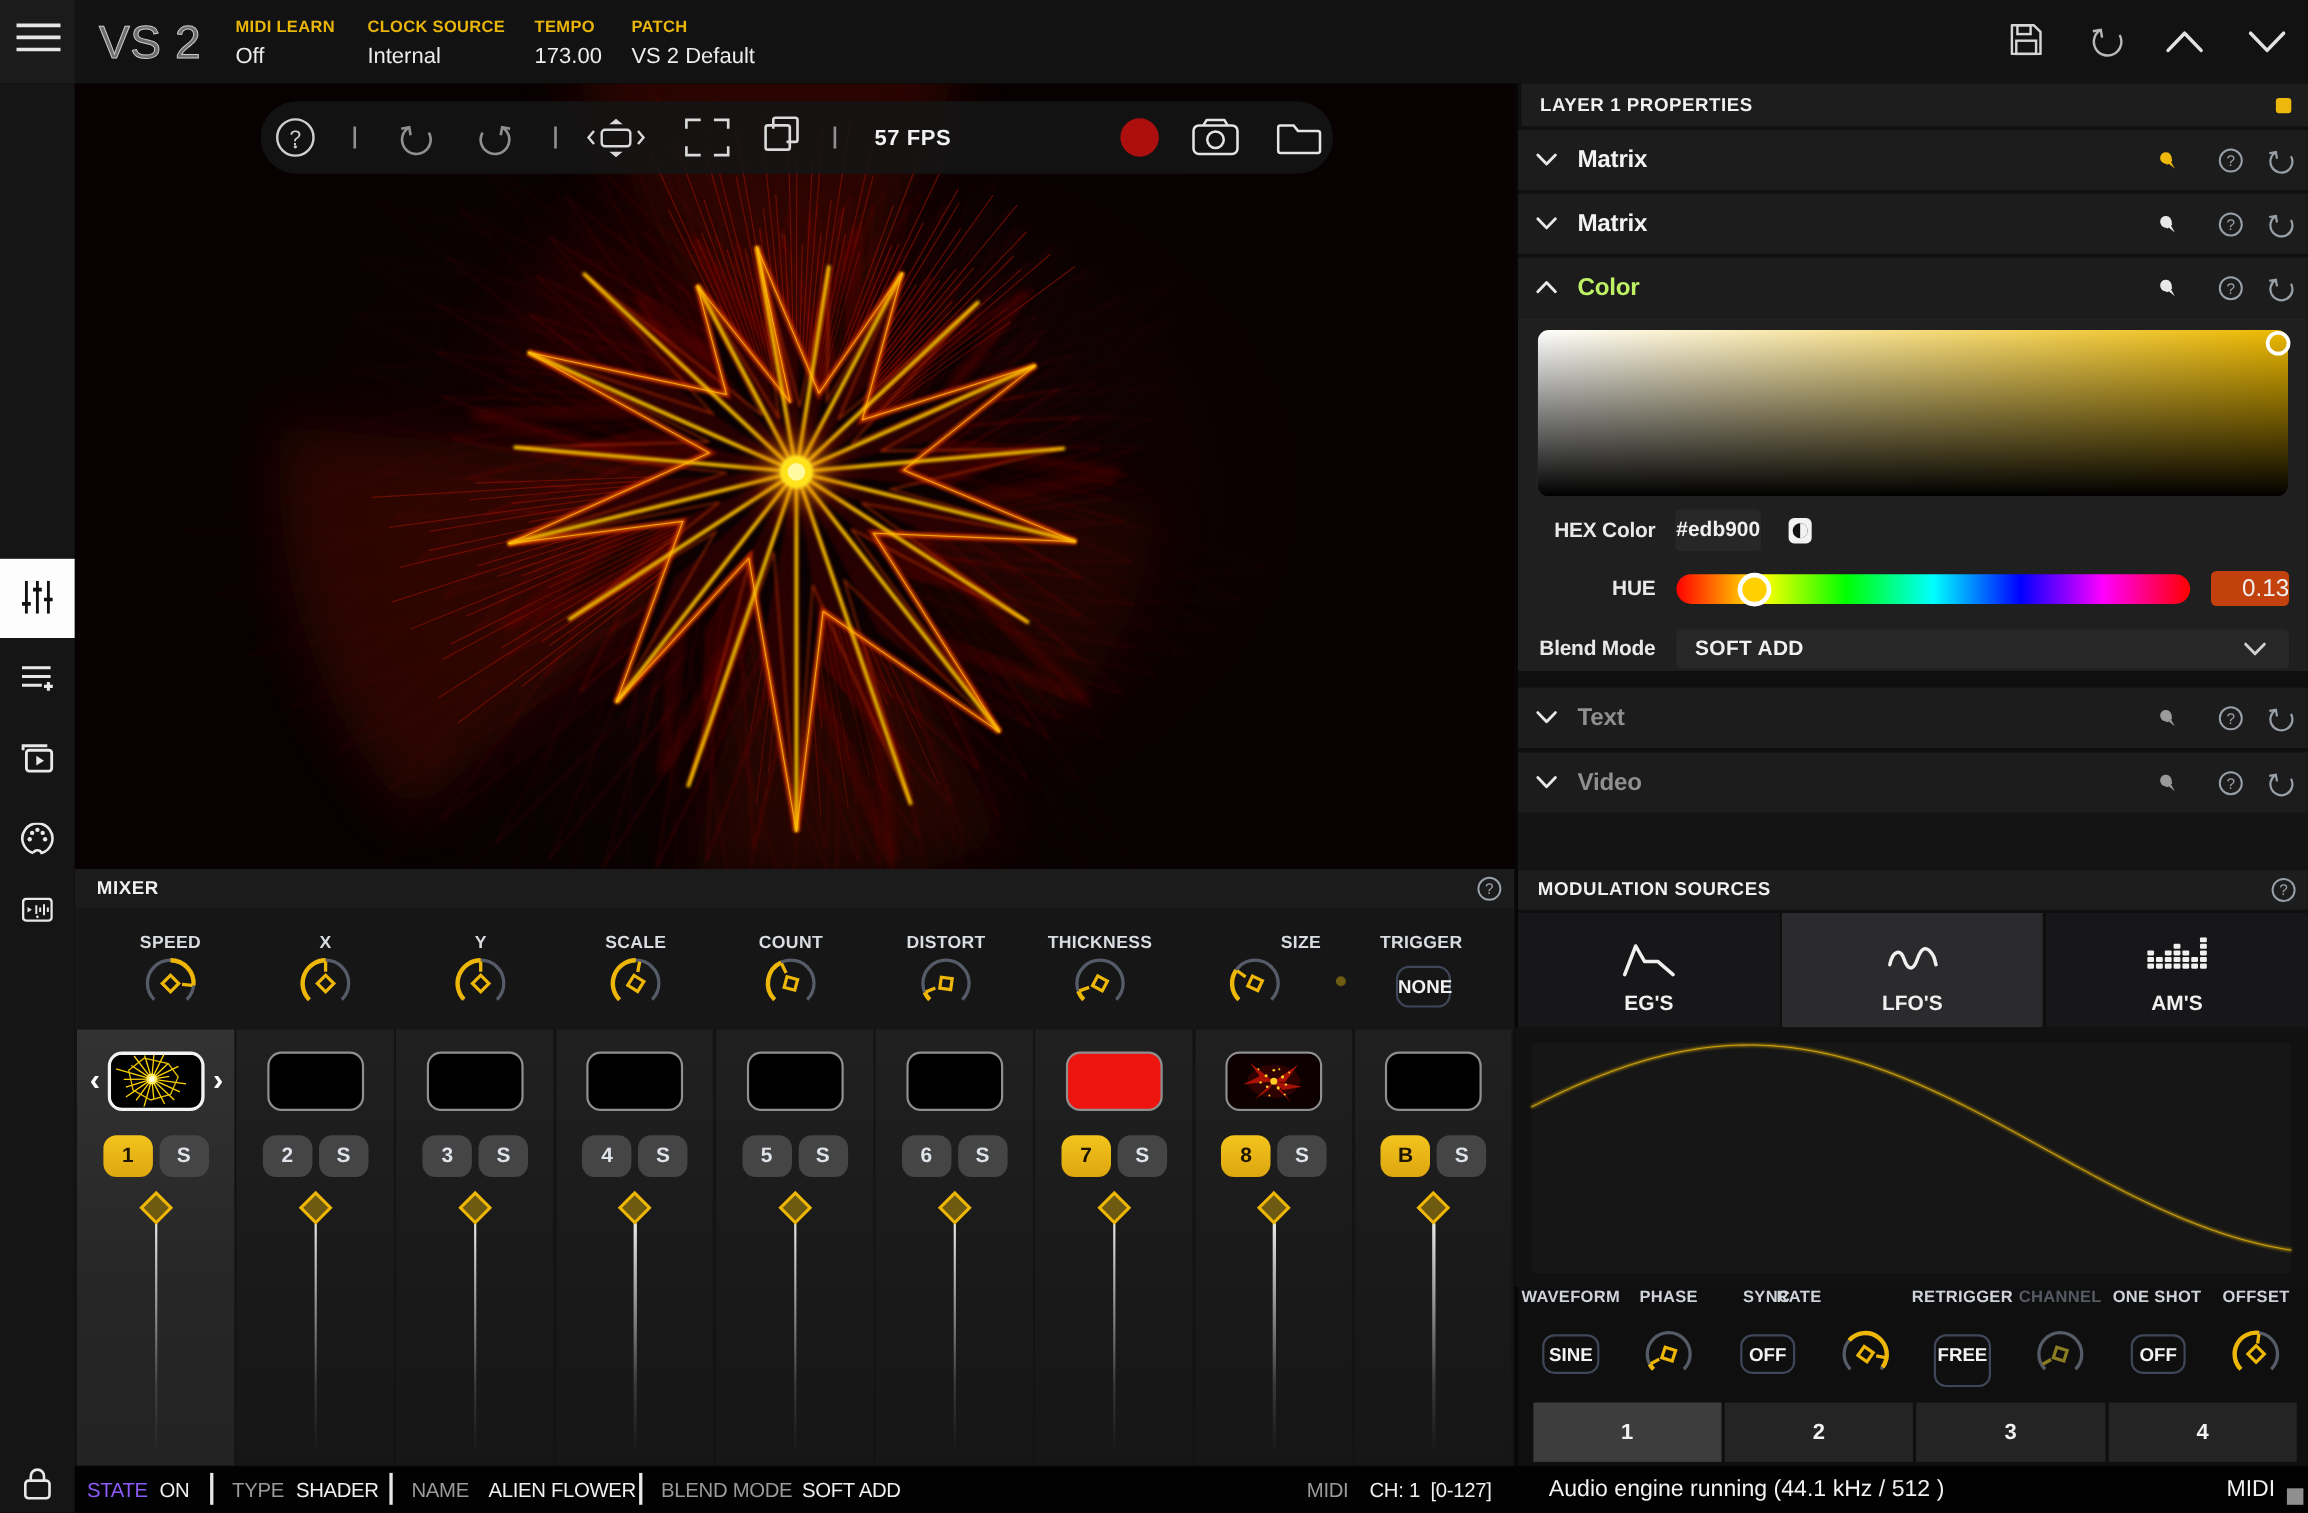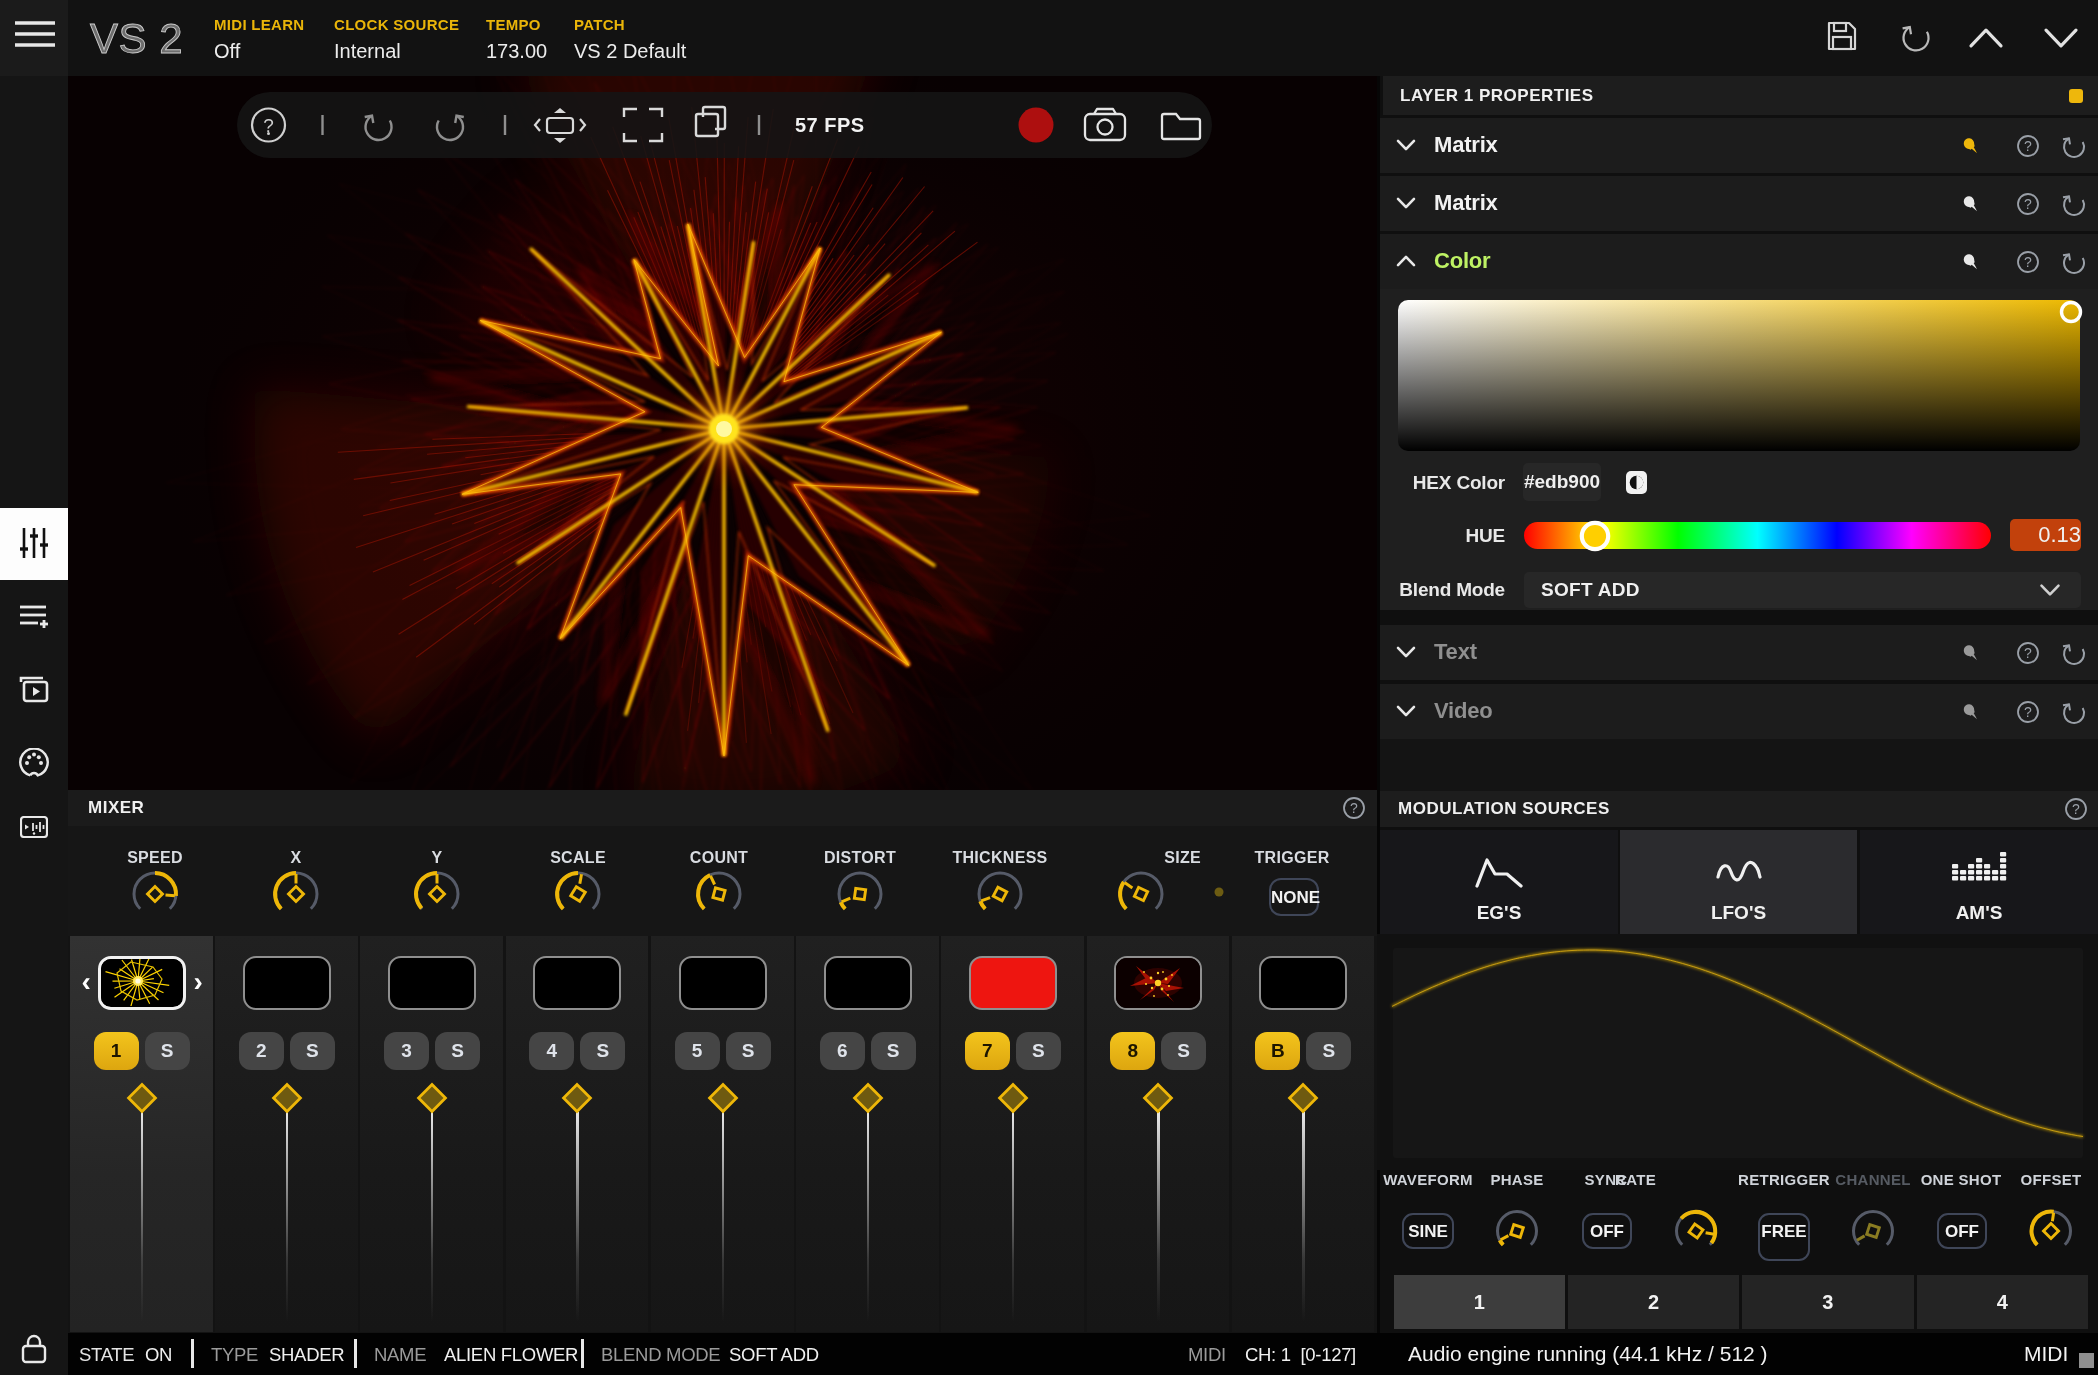--- a/index.html
+++ b/index.html
@@ -783,21 +783,21 @@
       <path d="M660.2 94.8 A19.5 19.5 0 1 1 687.8 94.8" fill="none" stroke="#565b68" stroke-width="3.0" stroke-linecap="butt"></path>
 <path d="M660.2 94.8 A19.5 19.5 0 0 1 676.7 61.7" fill="none" stroke="#eeb708" stroke-width="4.0" stroke-linecap="butt"></path>
 <line x1="676.6" y1="62.7" x2="675.4" y2="71.3" stroke="#eeb708" stroke-width="3.0"></line>
 <rect x="668.7" y="75.7" width="10.6" height="10.6" fill="none" stroke="#eeb708" stroke-width="2.9" transform="rotate(45 674.0 81.0)"></rect>
     </svg>
 <div class="abs" style="left:1393.5px;top:1275px;width:171.4px;height:54px;background:#3d3d3d;color:#f2f2f2;font-size:20px;font-weight:bold;text-align:center;line-height:54px">1</div>
 <div class="abs" style="left:1567.9px;top:1275px;width:171.4px;height:54px;background:#242424;color:#f2f2f2;font-size:20px;font-weight:bold;text-align:center;line-height:54px">2</div>
 <div class="abs" style="left:1742.2px;top:1275px;width:171.4px;height:54px;background:#242424;color:#f2f2f2;font-size:20px;font-weight:bold;text-align:center;line-height:54px">3</div>
 <div class="abs" style="left:1916.6px;top:1275px;width:171.4px;height:54px;background:#242424;color:#f2f2f2;font-size:20px;font-weight:bold;text-align:center;line-height:54px">4</div>
 <div class="abs" style="left:68px;top:1333px;width:2030px;height:42px;background:#020202">
-<div class="abs" style="left:11px;top:11px;font-size:18.5px;letter-spacing:-0.3px;color:#e5e5e5">STATE</div>
+<div class="abs" style="left:11px;top:11px;font-size:18.5px;letter-spacing:-0.3px;color:#8b5cf6">STATE</div>
 <div class="abs" style="left:77px;top:11px;font-size:18.5px;letter-spacing:-0.3px;color:#f0f0f0">ON</div>
 <div class="abs" style="left:123px;top:6px;width:2.6px;height:29px;background:#e8e8e8"></div>
 <div class="abs" style="left:143px;top:11px;font-size:18.5px;letter-spacing:-0.3px;color:#9b9b9b">TYPE</div>
 <div class="abs" style="left:201px;top:11px;font-size:18.5px;letter-spacing:-0.3px;color:#f0f0f0">SHADER</div>
 <div class="abs" style="left:286px;top:6px;width:2.6px;height:29px;background:#e8e8e8"></div>
 <div class="abs" style="left:306px;top:11px;font-size:18.5px;letter-spacing:-0.3px;color:#9b9b9b">NAME</div>
 <div class="abs" style="left:376px;top:11px;font-size:18.5px;letter-spacing:-0.3px;color:#f0f0f0">ALIEN FLOWER</div>
 <div class="abs" style="left:513px;top:6px;width:2.6px;height:29px;background:#e8e8e8"></div>
 <div class="abs" style="left:533px;top:11px;font-size:18.5px;letter-spacing:-0.3px;color:#9b9b9b">BLEND MODE</div>
 <div class="abs" style="left:661px;top:11px;font-size:18.5px;letter-spacing:-0.3px;color:#f0f0f0">SOFT ADD</div>

